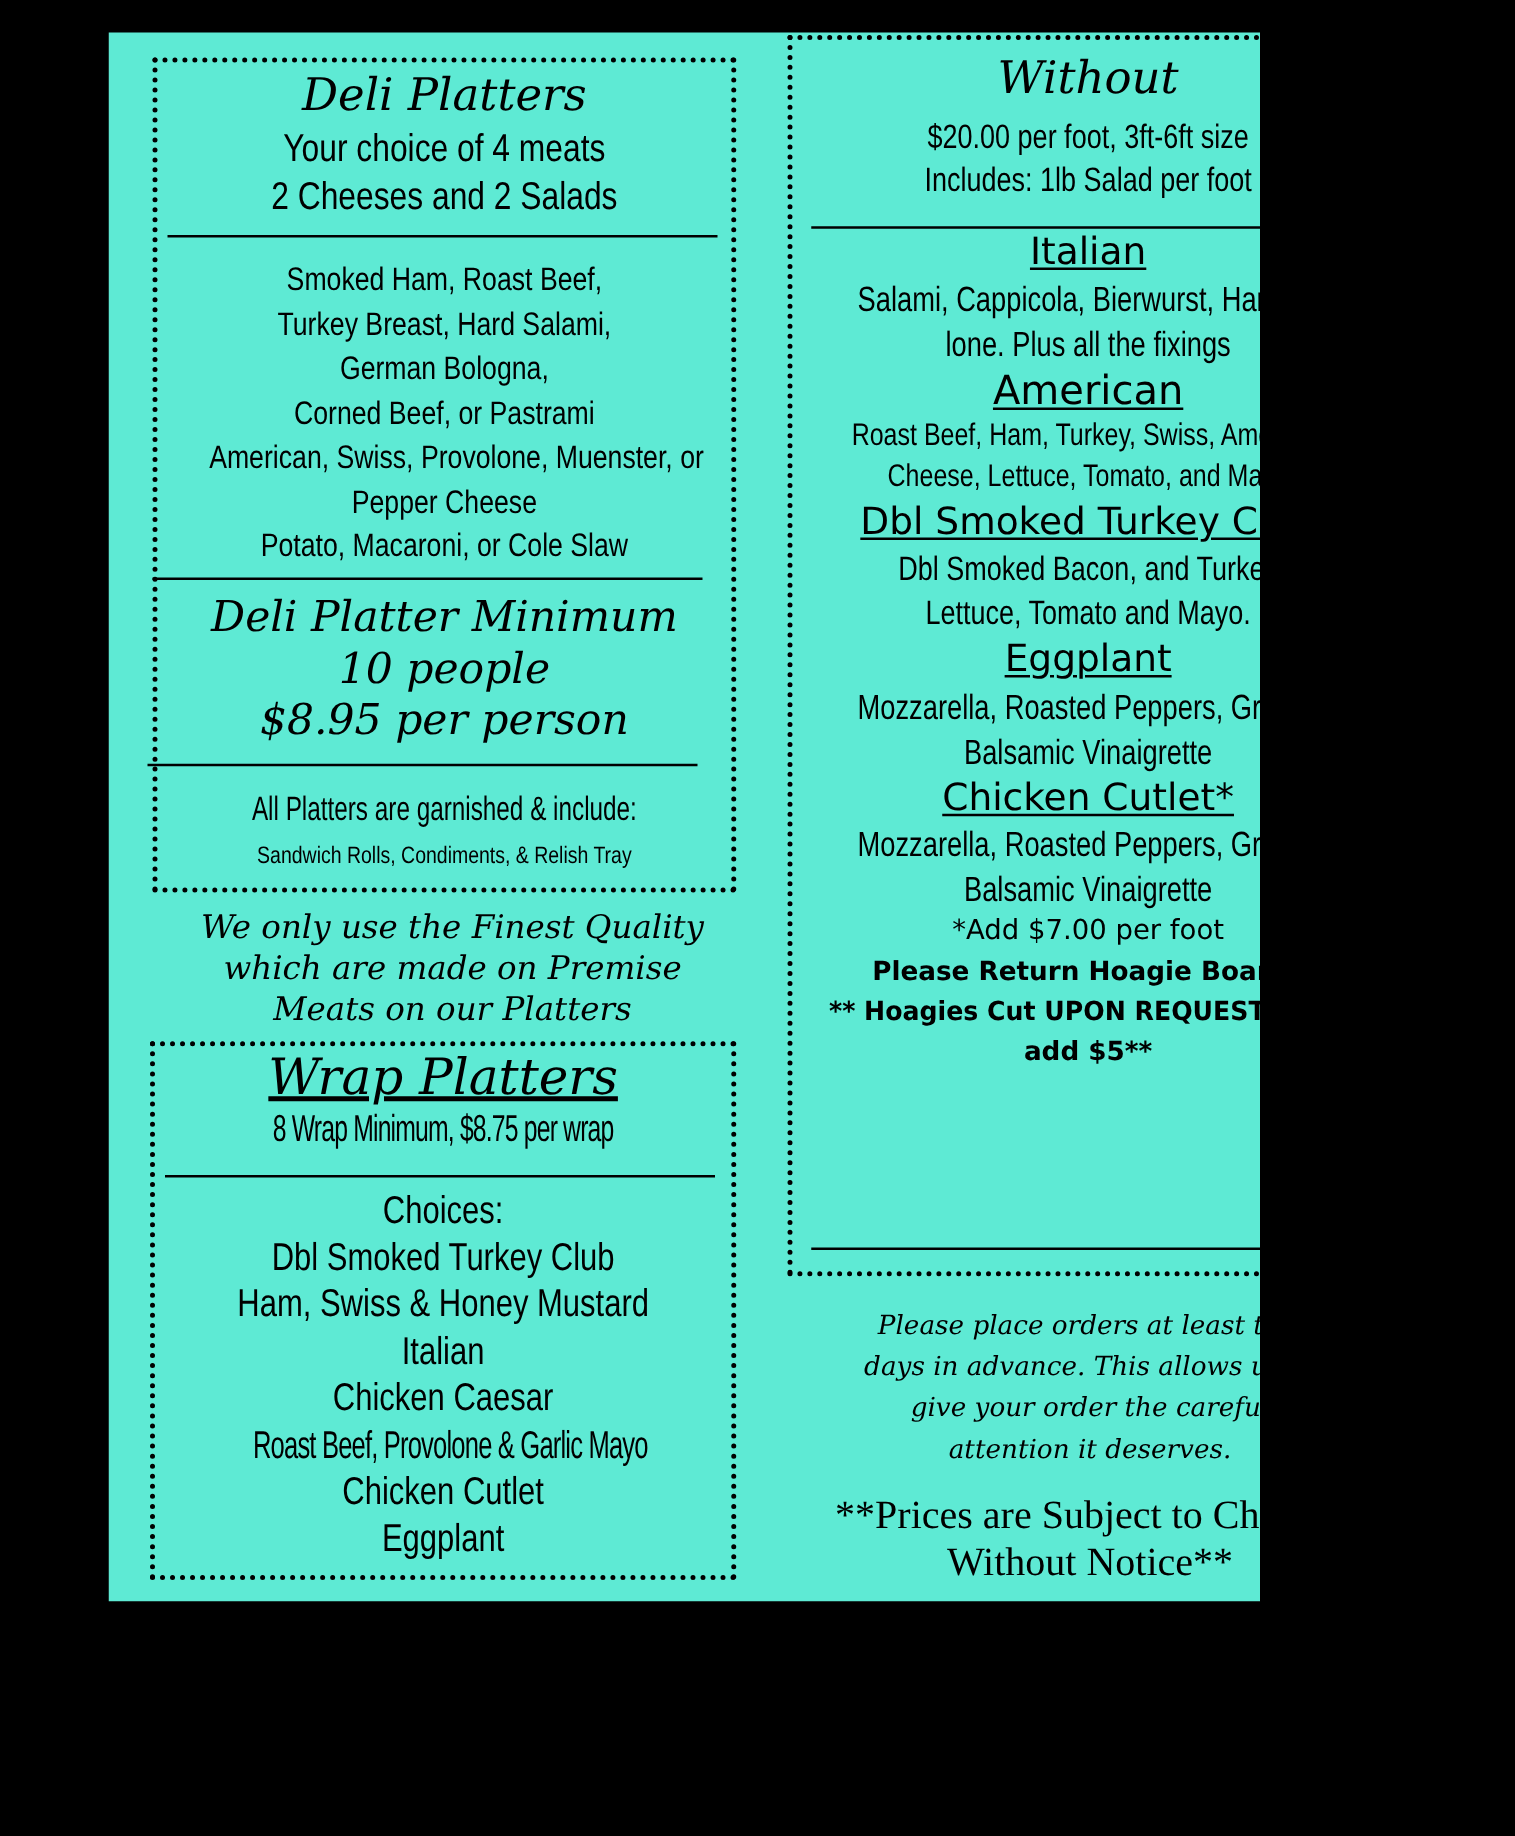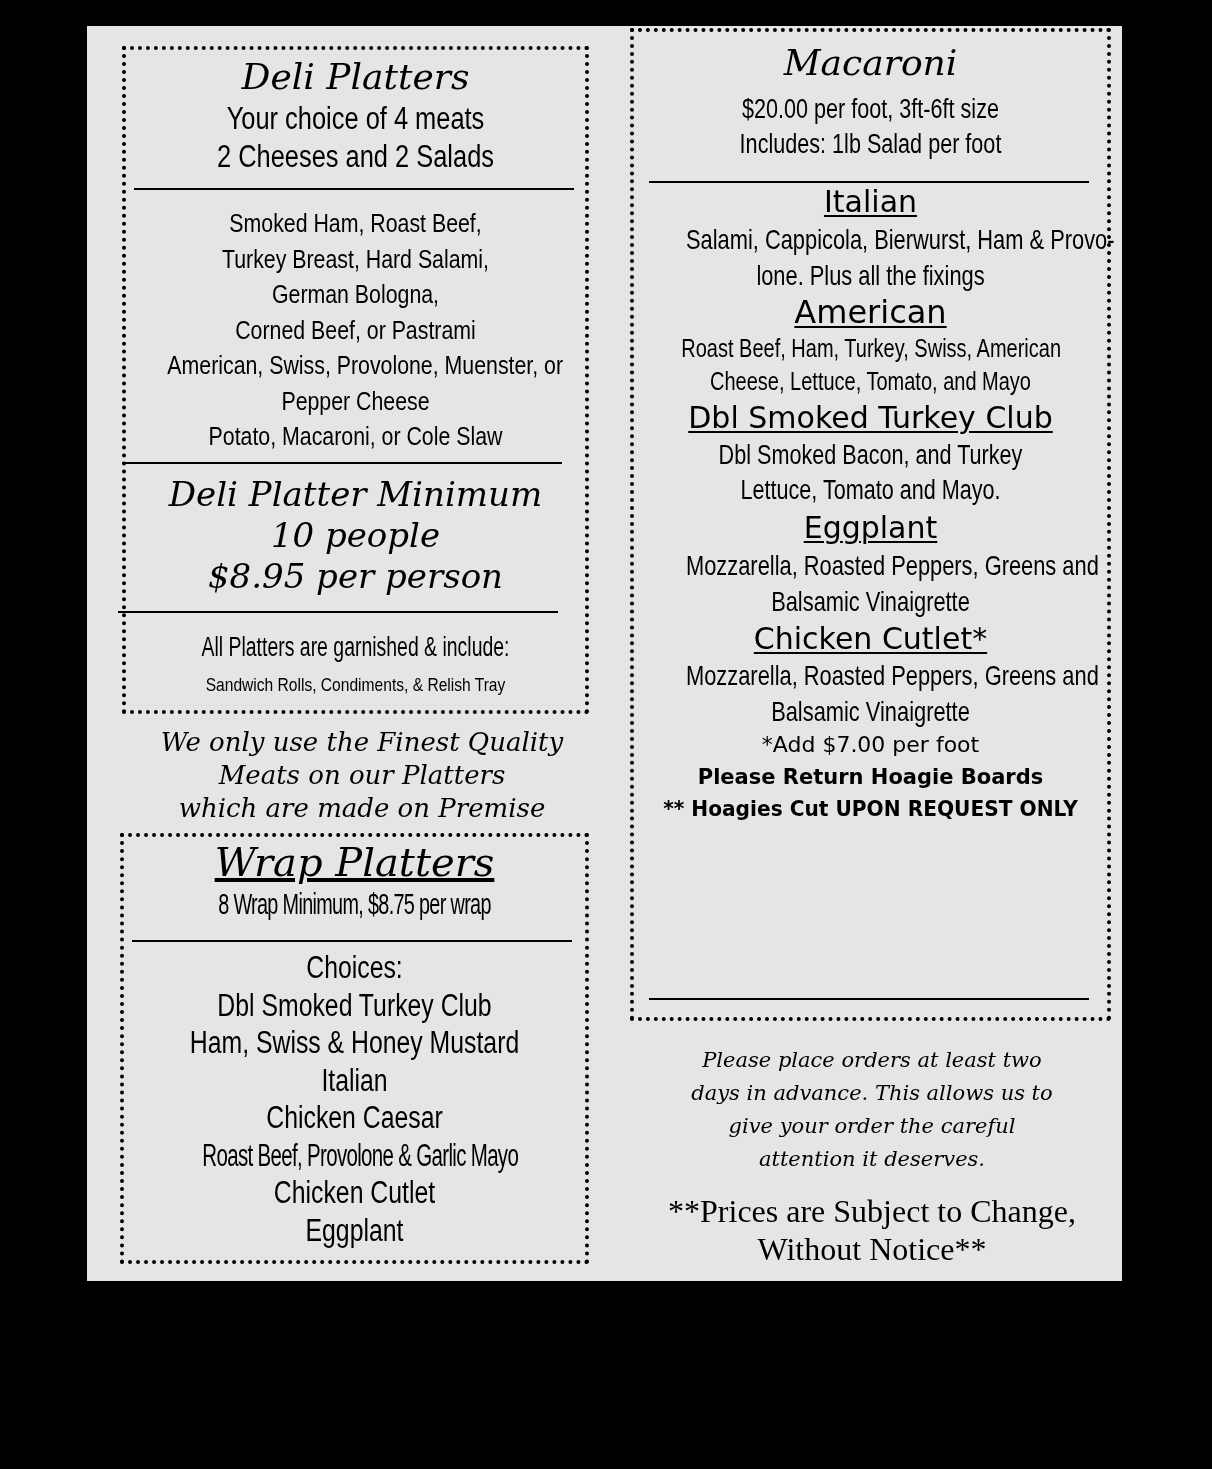--- a/index.html
+++ b/index.html
@@ -1,20 +1,20 @@
 <!DOCTYPE html>
 <html><head>
 <meta charset="utf-8">
 <style>
   html, body { margin:0; padding:0; }
   body {
     width:1212px; height:1469px; background:#000; position:relative; overflow:hidden;
     font-family:"Liberation Sans", sans-serif; color:#000;
   }
-  .page { position:absolute; left:87px; top:26px; width:1035px; height:1255px; background:#e5e5e5; }
+  .page { position:absolute; left:87px; top:26px; width:921px; height:1255px; background:#5eead4; }
   .box { position:absolute; border:4px dotted #000; box-sizing:border-box; }
   .abs { position:absolute; left:0; right:0; text-align:center; white-space:nowrap; }
   .script { font-family:"DejaVu Serif", serif; font-style:italic; }
   .cond { font-family:"Liberation Sans Narrow","Liberation Sans", sans-serif; transform-origin:center; }
   .rule { position:absolute; height:2px; background:#000; }
   .line { display:block; }
   .uhead { font-family:"DejaVu Sans", sans-serif; text-decoration:underline; text-underline-offset:3px; text-decoration-thickness:2px; }
   .bold { font-family:"DejaVu Sans", sans-serif; font-weight:bold; }
   .tnr { font-family:"Liberation Serif", serif; }
   .stack { position:absolute; left:0; right:0; text-align:center; }
@@ -47,42 +47,42 @@
       <span class="line">10 people</span>
       <span class="line">$8.95 per person</span>
     </div>
     <div class="rule" style="left:-8px; width:440px; top:561px;"></div>
     <div class="abs cond" style="top:582px; font-size:27px; transform:scaleX(0.72);">All Platters are garnished &amp; include:</div>
     <div class="abs cond" style="top:624px; font-size:19px; transform:scaleX(0.82);">Sandwich Rolls, Condiments, &amp; Relish Tray</div>
   </div>
 
   <div class="stack script" style="left:20px; right:auto; width:510px; top:700px; font-size:26px; line-height:33px;">
     <span class="line">We only use the Finest Quality</span>
+    <span class="line">which are made on Premise</span>
     <span class="line">Meats on our Platters</span>
-    <span class="line">which are made on Premise</span>
   </div>
 
   <div class="box" style="left:33px; top:807px; width:469px; height:431px;">
     <div class="abs script" style="top:2px; font-size:40px;text-decoration:underline;">Wrap Platters</div>
     <div class="abs cond" style="top:50px; font-size:30px; letter-spacing:-1px; transform:scaleX(0.66);">8 Wrap Minimum, $8.75 per wrap</div>
     <div class="rule" style="left:8px; width:440px; top:103px;"></div>
     <div class="stack cond" style="top:112px; font-size:31px; line-height:37.5px;">
       <span class="line" style="transform:scaleX(0.8);">Choices:</span>
       <span class="line" style="transform:scaleX(0.8);">Dbl Smoked Turkey Club</span>
       <span class="line" style="transform:scaleX(0.8);">Ham, Swiss &amp; Honey Mustard</span>
       <span class="line" style="transform:scaleX(0.8);">Italian</span>
       <span class="line" style="transform:scaleX(0.8);">Chicken Caesar</span>
       <span class="line" style="transform:scaleX(0.66); letter-spacing:-1px;">Roast Beef, Provolone &amp; Garlic Mayo</span>
       <span class="line" style="transform:scaleX(0.8);">Chicken Cutlet</span>
       <span class="line" style="transform:scaleX(0.8);">Eggplant</span>
     </div>
   </div>
 
   <div class="box" style="left:543px; top:2px; width:481px; height:993px;">
-    <div class="abs script" style="top:10px; font-size:36px;">Macaroni</div>
+    <div class="abs script" style="top:10px; font-size:36px;">Without</div>
     <div class="abs cond" style="top:62px; font-size:27px; transform:scaleX(0.8);">$20.00 per foot, 3ft-6ft size</div>
     <div class="abs cond" style="top:97px; font-size:27px; transform:scaleX(0.8);">Includes: 1lb Salad per foot</div>
     <div class="rule" style="left:15px; width:440px; top:149px;"></div>
 
     <div class="stack" style="top:150px;">
 
 
       <div>
         <span class="line uhead" style="font-size:30px; line-height:40px;">Italian</span>
         <span class="line cond" style="font-size:28px; line-height:36px; transform:scaleX(0.78);">Salami, Cappicola, Bierwurst, Ham &amp; Provo-</span>
@@ -108,20 +108,21 @@
       </div>
 
       <div>
         <span class="line uhead" style="font-size:30px; line-height:39px;">Chicken Cutlet*</span>
         <span class="line cond" style="font-size:28px; line-height:36px; transform:scaleX(0.78);">Mozzarella, Roasted Peppers, Greens and</span>
         <span class="line cond" style="font-size:28px; line-height:35px; transform:scaleX(0.78);">Balsamic Vinaigrette</span>
       </div>
       <span class="line" style="font-family:'DejaVu Sans', sans-serif; font-size:22px; line-height:32px;">*Add $7.00 per foot</span>
       <span class="line bold" style="font-size:21px; line-height:32px;">Please Return Hoagie Boards</span>
       <span class="line bold" style="font-size:21px; line-height:32px; transform:scaleX(0.96);">** Hoagies Cut UPON REQUEST ONLY</span>
+      <span class="line bold" style="font-size:21px; line-height:32px;">add $5**</span>
     </div>
     <div class="rule" style="left:15px; width:440px; top:966px;"></div>
   </div>
 
   <div class="stack script" style="left:535px; right:auto; width:500px; top:1018px; font-size:21px; line-height:33px;">
     <span class="line">Please place orders at least two</span>
     <span class="line">days in advance. This allows us to</span>
     <span class="line">give your order the careful</span>
     <span class="line">attention it deserves.</span>
   </div>

